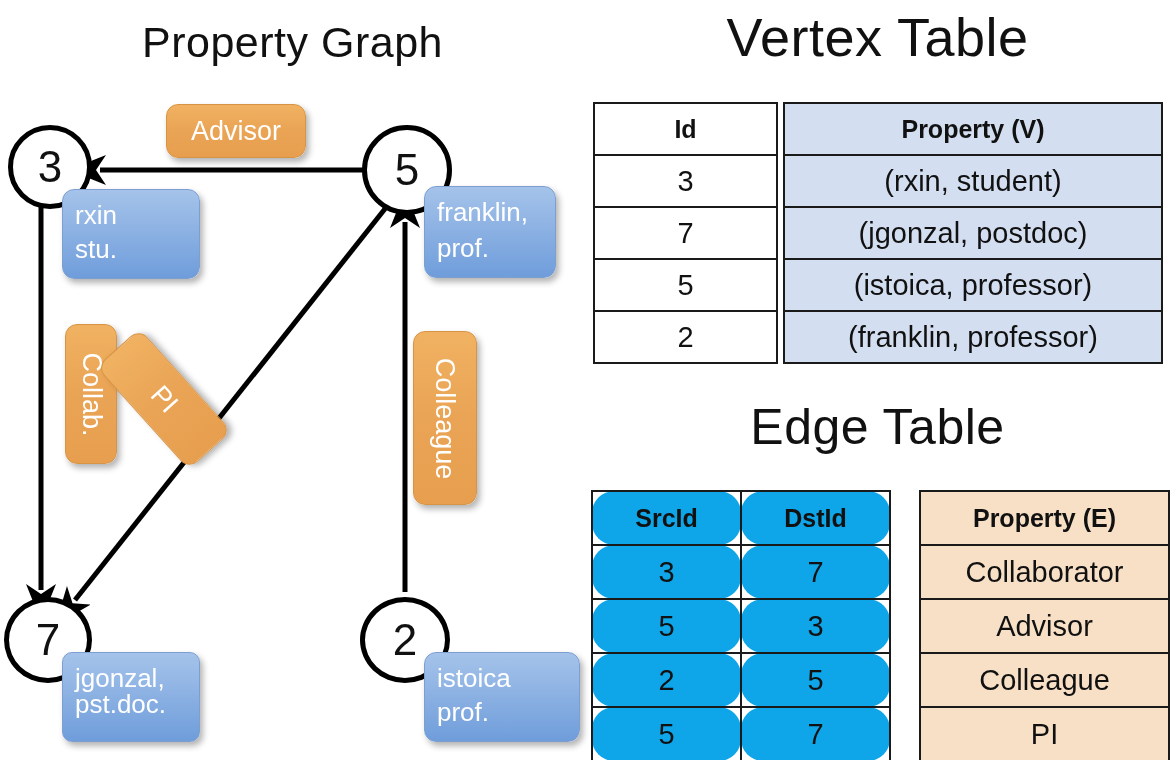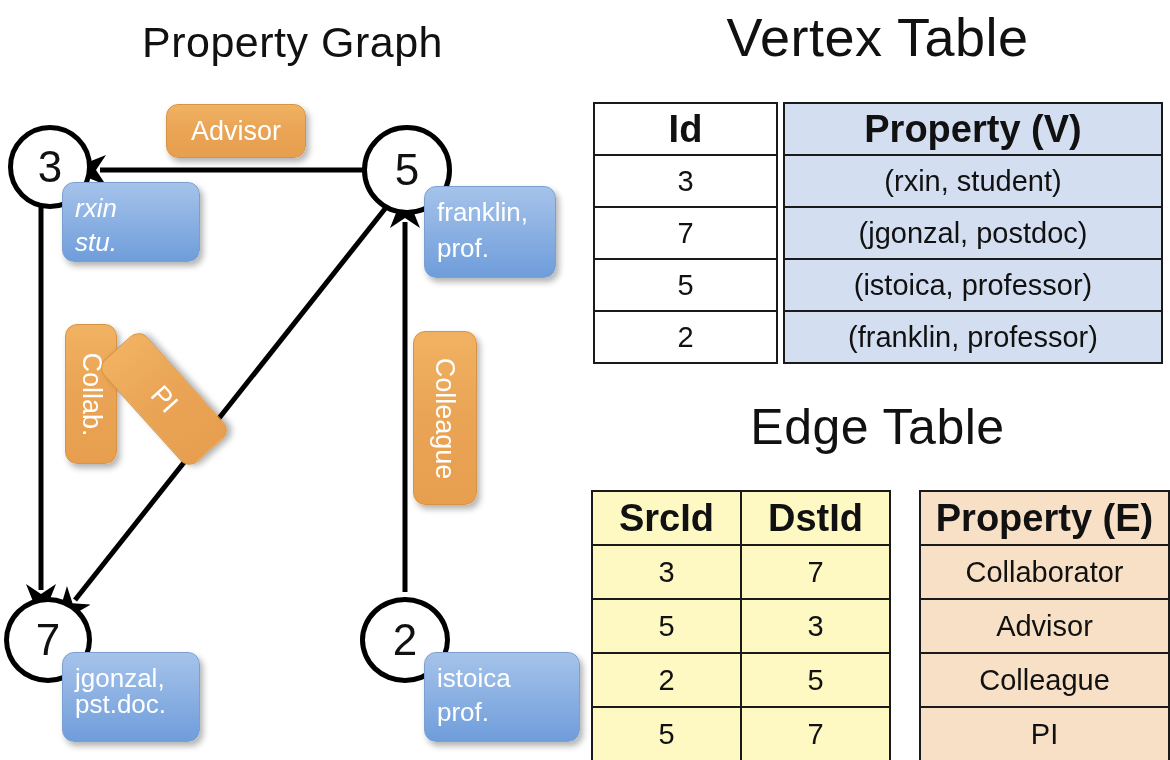--- a/index.html
+++ b/index.html
@@ -128,23 +128,23 @@
     color: #ffffff;
     white-space: nowrap;
   }
 
   
   #node-3 { left: 8px;   top: 125px; width: 84px; height: 84px; }
   #node-5 { left: 362px; top: 125px; width: 90px; height: 90px; }
   #node-7 { left: 4px;   top: 597px; width: 88px; height: 86px; }
   #node-2 { left: 360px; top: 597px; width: 90px; height: 86px; }
 
-  #box-rxin     { left: 62px;  top: 182px; width: 138px; height: 80px; font-style: italic; }
+  #box-rxin     { left: 62px;  top: 189px; width: 138px; height: 90px; }
   #box-franklin { left: 424px; top: 186px; width: 132px; height: 92px; }
-  #box-jgonzal  { left: 62px;  top: 652px; width: 138px; height: 90px; }
+  #box-jgonzal  { left: 62px;  top: 652px; width: 138px; height: 90px; border-radius: 10px; }
   #box-istoica  { left: 424px; top: 652px; width: 156px; height: 90px; }
 
   #badge-advisor  { left: 166px; top: 104px; width: 140px; height: 54px; }
   #badge-collab   { left: 65px;  top: 324px; width: 52px;  height: 140px; }
   #badge-colleague{ left: 413px; top: 331px; width: 64px;  height: 174px; }
 
   #badge-pi {
     left: 135px; top: 330px; width: 58px; height: 138px;
     transform: rotate(-42deg);
     transform-origin: 50% 50%;
@@ -159,33 +159,33 @@
   .tbl td, .tbl th {
     border: 2px solid #1a1a1a;
     font-weight: 300;
     font-size: 29px;
     text-align: center;
     color: #111111;
     padding: 0;
   }
   .tbl th {
     font-weight: bold;
-    font-size: 38px;
+    font-size: 25px;
   }
 
   
   #vertex-id-tbl   { left: 593px; top: 102px; }
   #vertex-prop-tbl { left: 783px; top: 102px; border-radius: 20px; }
   #vertex-id-tbl td, #vertex-id-tbl th { width: 181px; height: 50px; background: #ffffff; }
   #vertex-prop-tbl td, #vertex-prop-tbl th { width: 376px; height: 50px; background: #d3dff1; }
 
   
   #edge-src-tbl  { left: 591px; top: 490px; }
   #edge-prop-tbl { left: 919px; top: 490px; }
-  #edge-src-tbl td, #edge-src-tbl th { width: 147px; height: 52px; background: #fef9c3; }
+  #edge-src-tbl td, #edge-src-tbl th { width: 147px; height: 52px; background: #0ea5e9; border-radius: 22px; }
   #edge-prop-tbl td, #edge-prop-tbl th { width: 247px; height: 52px; background: #f7e0c6; margin-top: 29px; }
 </style>
 </head>
 <body>
 
 <div id="graph-panel">
 
   <div class="title" id="title-property-graph">Property Graph</div>
 
   <svg id="graph-edges" viewBox="0 0 585 760">

